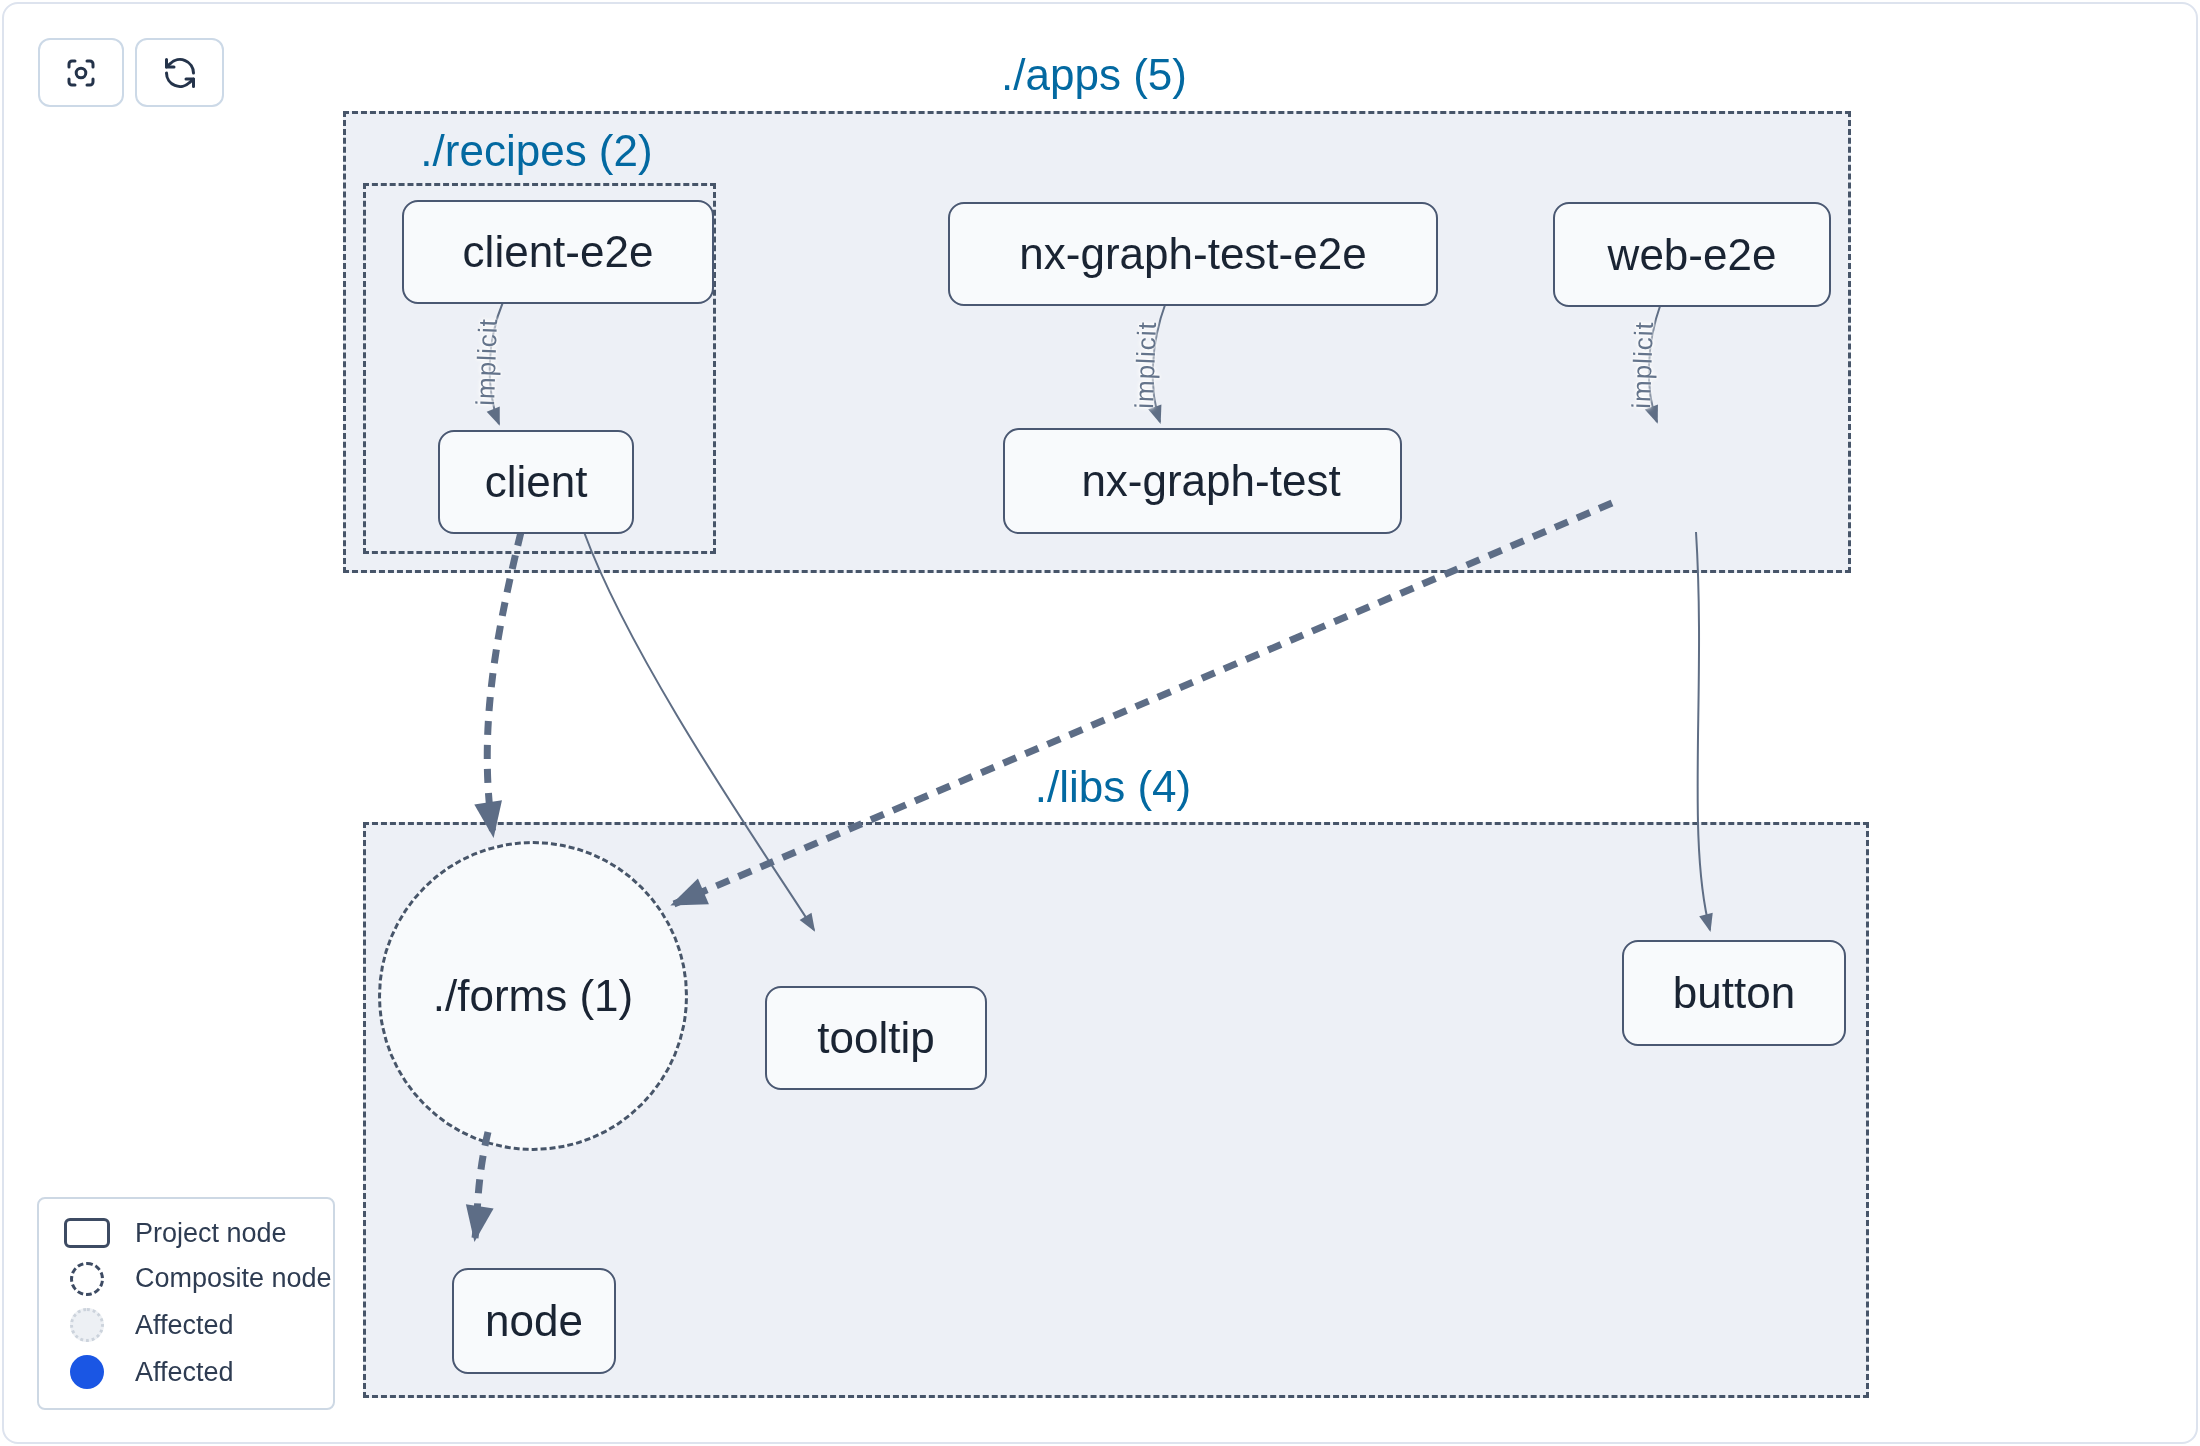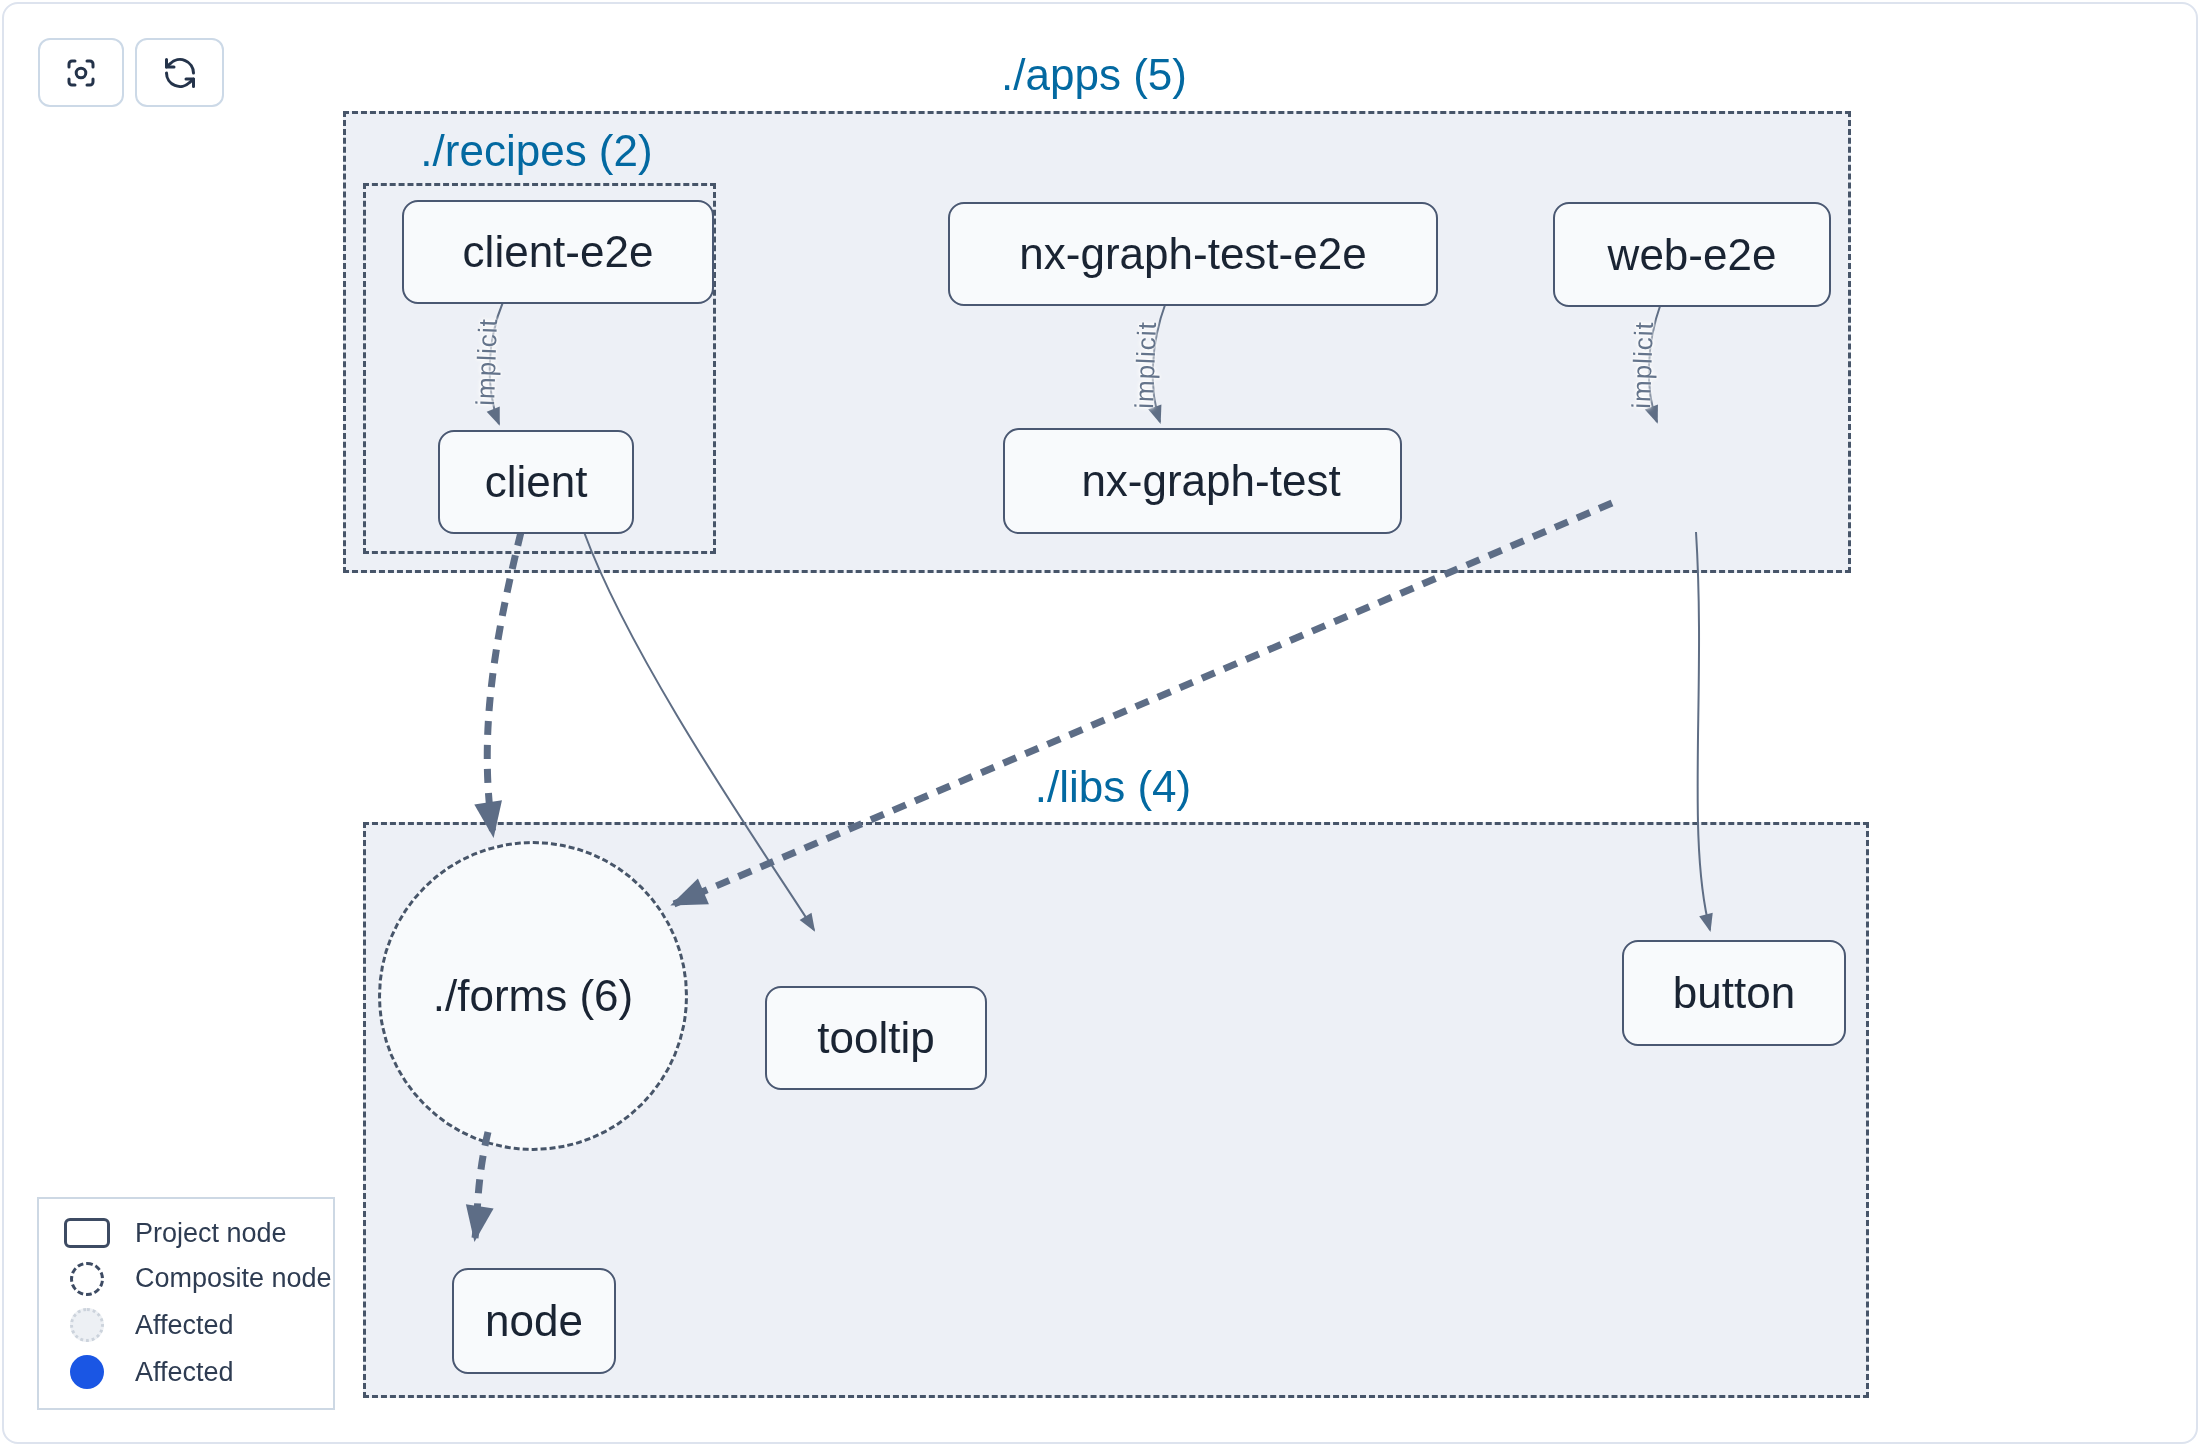--- a/index.html
+++ b/index.html
@@ -29,21 +29,21 @@
   
   .edges{position:absolute;inset:0;z-index:3;pointer-events:none;}
 
   
   .implicit-label{position:absolute;font-size:26px;color:#64748b;letter-spacing:1px;z-index:5;
                   transform:translate(-50%,-50%) rotate(-88deg);white-space:nowrap;
                   text-shadow:0 0 3px #fff,0 0 3px #fff,0 0 5px #fff,0 0 6px #fff;}
 
   
   .legend{position:absolute;left:37px;top:1197px;width:298px;height:213px;background:#fff;
-          border:2px solid #cdd8e4;border-radius:0;z-index:6;display:flex;flex-direction:column;
+          border:2px solid #cdd8e4;border-radius:8px;z-index:6;display:flex;flex-direction:column;
           justify-content:space-evenly;padding:6px 0;box-sizing:border-box;}
   .legend-row{display:flex;align-items:center;}
   .legend-swatch-col{width:96px;display:flex;align-items:center;justify-content:center;flex:none;}
   .legend-label{font-size:27px;color:#2e3c52;}
   .sw-rect{width:46px;height:30px;border:3px solid #3d4b63;border-radius:6px;background:#fff;box-sizing:border-box;}
   .sw-dashed-circle{width:34px;height:34px;border:3px dashed #3d4b63;border-radius:50%;background:#fff;box-sizing:border-box;}
   .sw-affected{width:34px;height:34px;border:3px dotted #ccd3dc;border-radius:50%;background:#edf0f4;box-sizing:border-box;}
   .sw-touched{width:34px;height:34px;border-radius:50%;background:#1a56e4;}
 </style>
 </head>
@@ -77,21 +77,21 @@
   <div class="cgroup" style="left:343px;top:111px;width:1502px;height:456px;"></div>
   <div class="glabel" style="left:343px;width:1502px;top:50px;">./apps (5)</div>
 
   <div class="cgroup" style="left:363px;top:183px;width:347px;height:365px;"></div>
   <div class="glabel" style="left:363px;width:347px;top:126px;">./recipes (2)</div>
 
   <div class="cgroup" style="left:363px;top:822px;width:1500px;height:570px;"></div>
   <div class="glabel" style="left:363px;width:1500px;top:762px;">./libs (4)</div>
 
   <div class="forms-circle">
-    <span>./forms (6)</span>
+    <span>./forms (1)</span>
   </div>
 
   <svg class="edges" width="2200" height="1446" viewBox="0 0 2200 1446">
     <defs>
       <marker id="ah-thin" markerUnits="userSpaceOnUse" markerWidth="22" markerHeight="18" refX="17" refY="8" orient="auto">
         <path d="M1,1 L19,8 L1,15 Z" fill="#5f6e85"></path>
       </marker>
       <marker id="ah-thick" markerUnits="userSpaceOnUse" markerWidth="40" markerHeight="32" refX="33" refY="15" orient="auto">
         <path d="M1,1 L37,15 L1,29 Z" fill="#5d6d86"></path>
       </marker>

